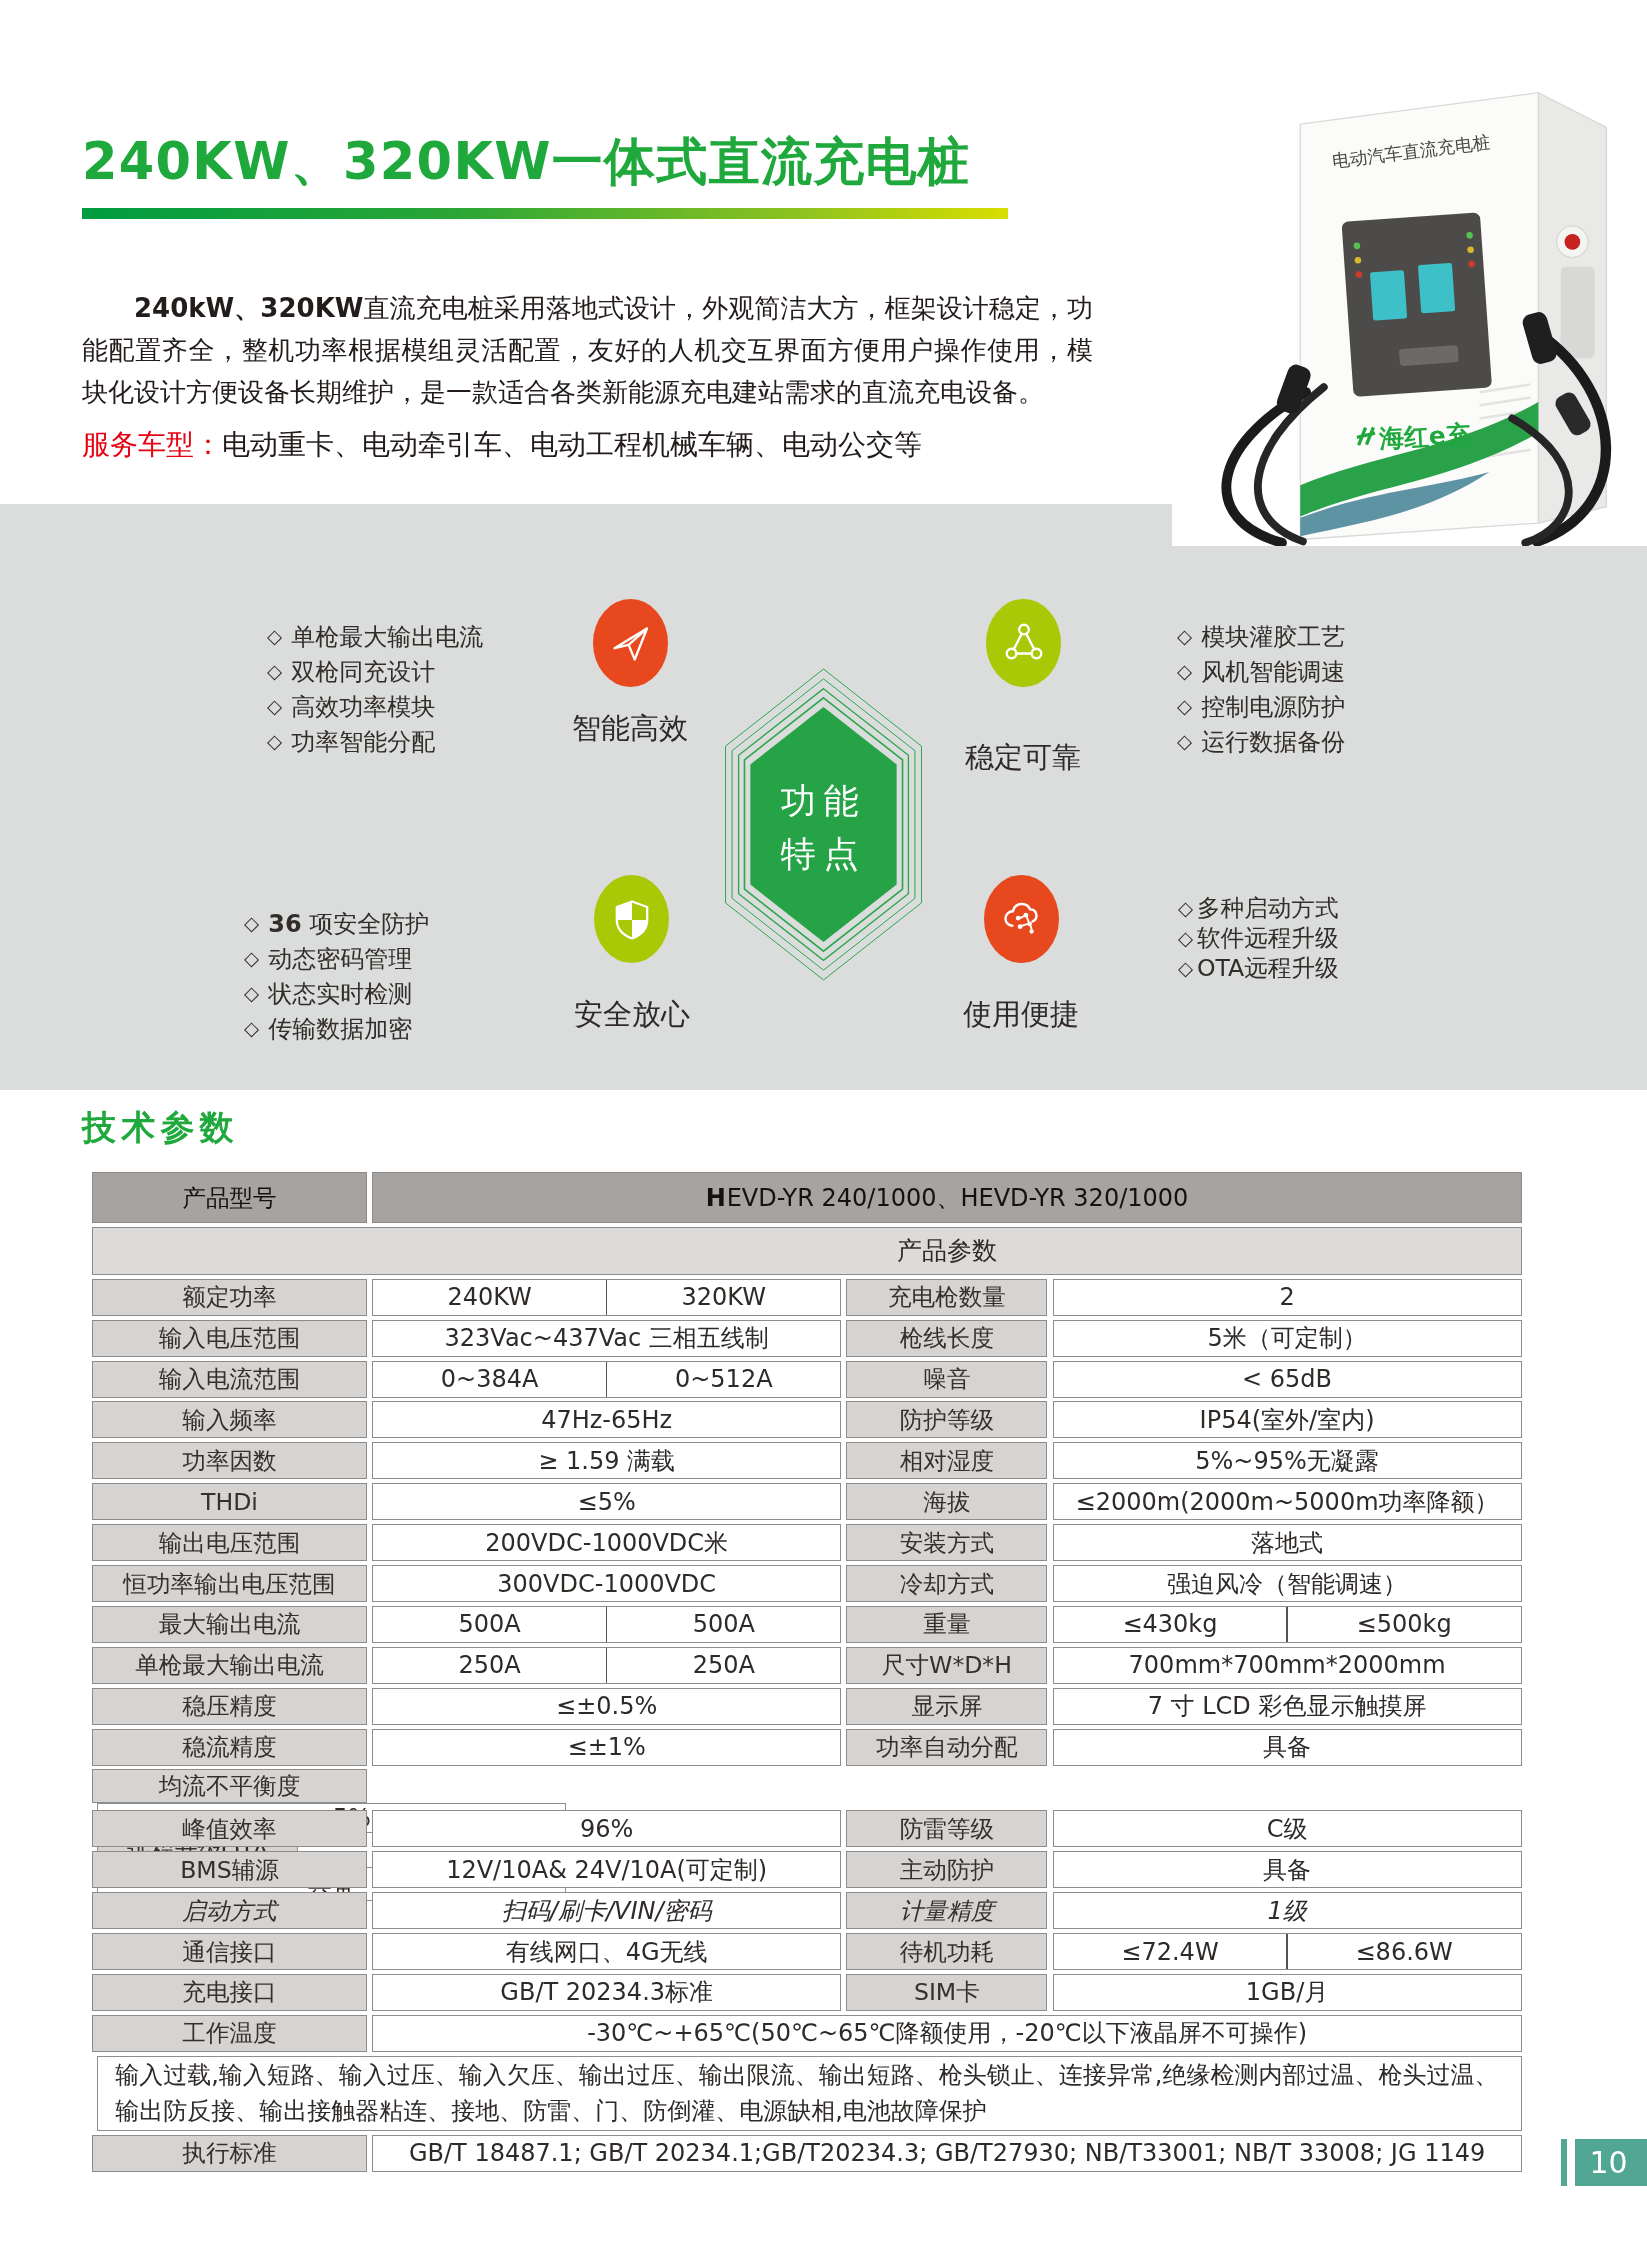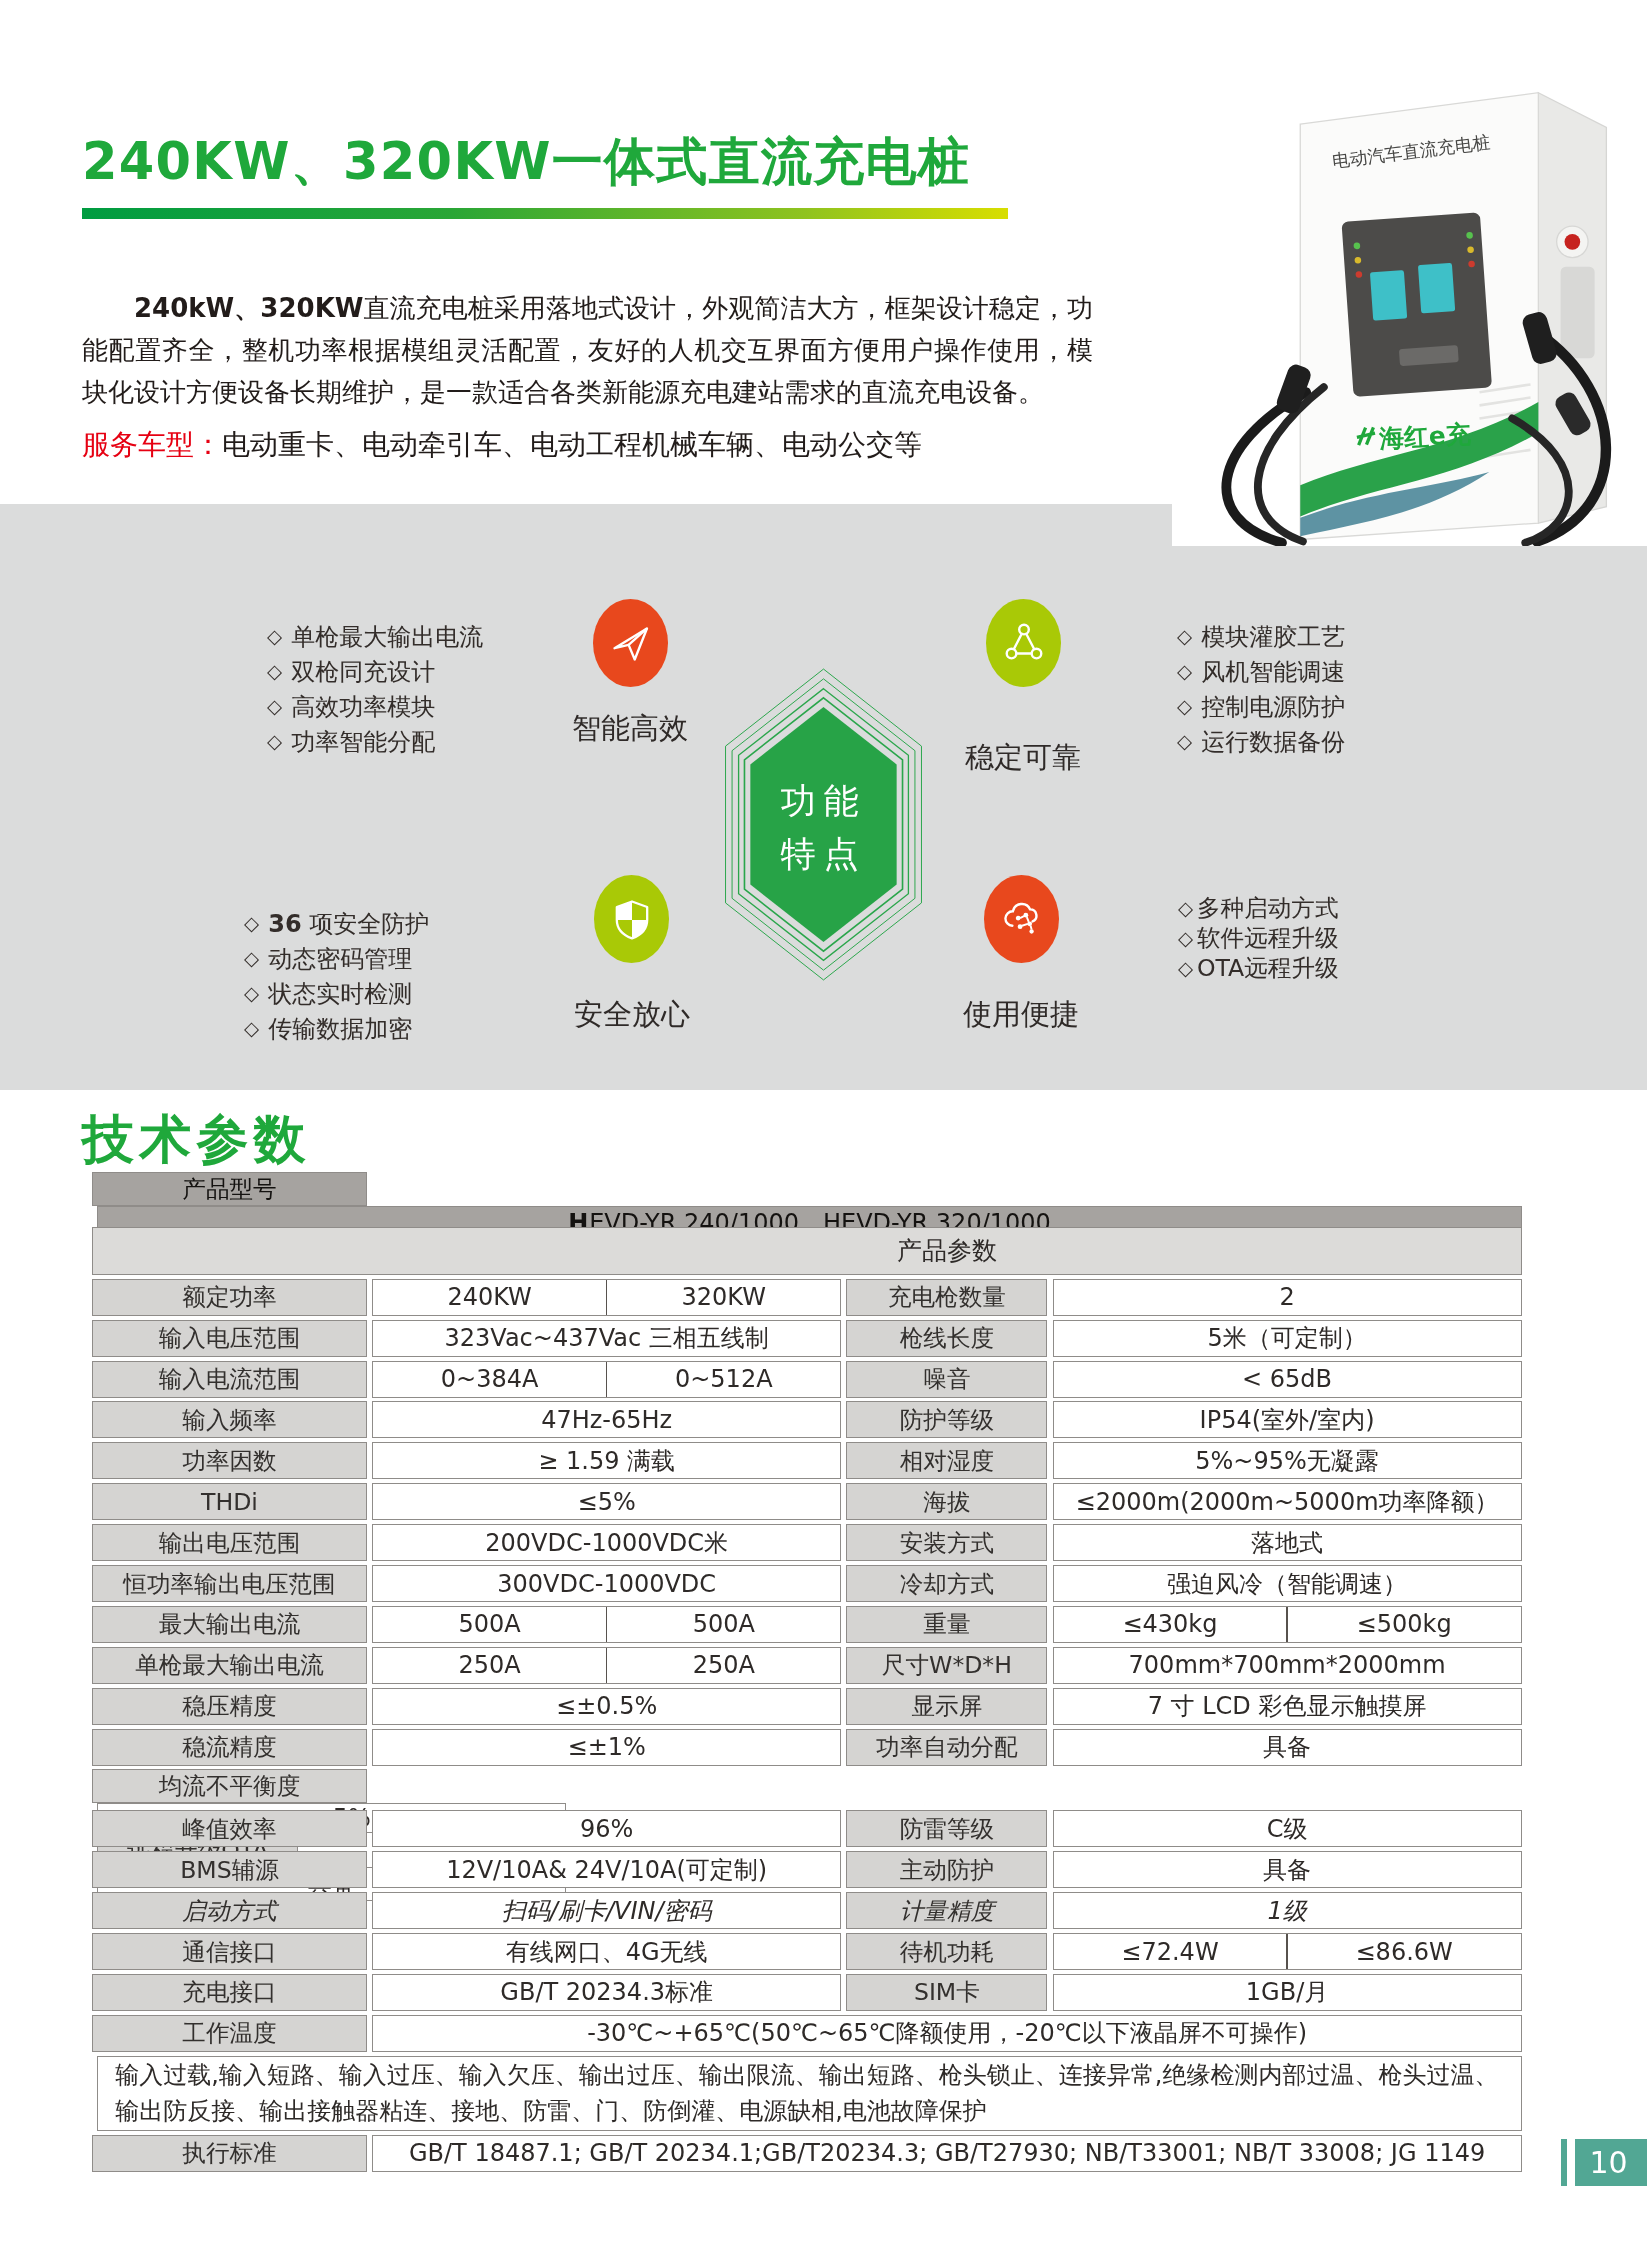--- a/index.html
+++ b/index.html
@@ -53,21 +53,21 @@
     position:absolute;width:196px;text-align:center;font-size:29px;font-weight:500;
     color:#2f2a28;z-index:2;white-space:nowrap;
   }
   #label-smart{left:532px;top:709px;}
   #label-stable{left:925px;top:738px;}
   #label-safe{left:534px;top:995px;}
   #label-easy{left:923px;top:995px;}
   .hexagon-wrap{position:absolute;left:719px;top:662px;width:209px;height:325px;z-index:1;}
   
   .specs-title{
-    position:absolute;left:82px;top:1105px;font-size:52px;font-weight:bold;
+    position:absolute;left:82px;top:1105px;font-size:34px;font-weight:bold;
     color:#1fa83b;letter-spacing:5.2px;white-space:nowrap;
   }
   #spec-table{position:absolute;left:92px;top:1172px;width:1430px;}
   .trow{display:flex;margin-bottom:3.9px;}
   .cl{
     flex:none;background:#d5d4d2;border:1.3px solid #8f8c89;
     display:flex;align-items:center;justify-content:center;
     font-size:23.6px;color:#33302e;text-align:center;
   }
   .l1{width:275px;}
@@ -286,21 +286,21 @@
         <polygon points="160,54 281,149 281,347 160,442 39,347 39,149" stroke-width="2.5"></polygon>
       </g>
       <polygon points="160,68 272,156 272,340 160,428 48,340 48,156" fill="#27a347"></polygon>
       <text x="160" y="230" text-anchor="middle" font-size="54" fill="#ffffff" letter-spacing="12">功能</text>
       <text x="160" y="312" text-anchor="middle" font-size="54" fill="#ffffff" letter-spacing="12">特点</text>
     </svg>
   </div>
 
   <div class="specs-title">技术参数</div>
   <div id="spec-table">
-      <div class="trow" style="height: 51px; flex-direction: column;">
+      <div class="trow" style="height: 51px;">
         <div class="cl l1 dark">产品型号</div>
         <div class="vw full dark model"><b>H</b>EVD-YR 240/1000、HEVD-YR 320/1000</div>
       </div>
       <div class="trow" style="height: 48px;">
         <div class="section">产品参数</div>
       </div>
       <div class="trow" style="height: 37px;">
         <div class="cl l1">额定功率</div>
         <div class="vw ab">
           <div class="vpart">240KW</div>

